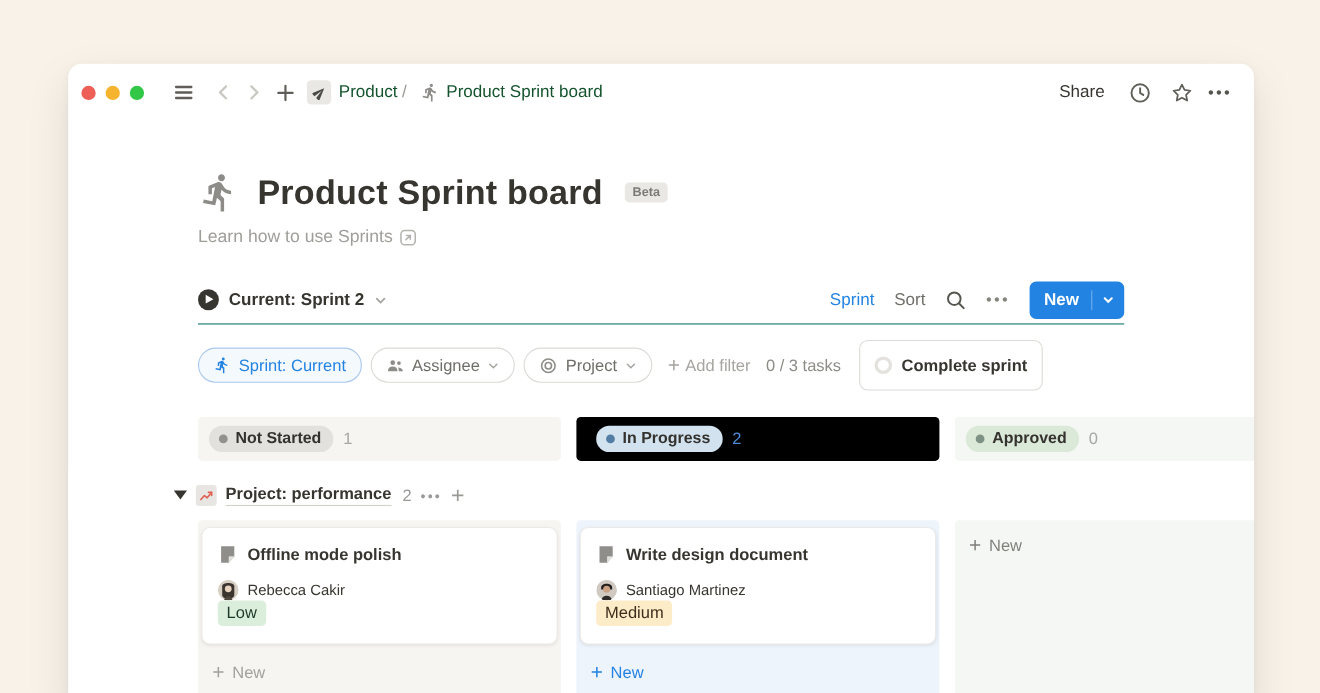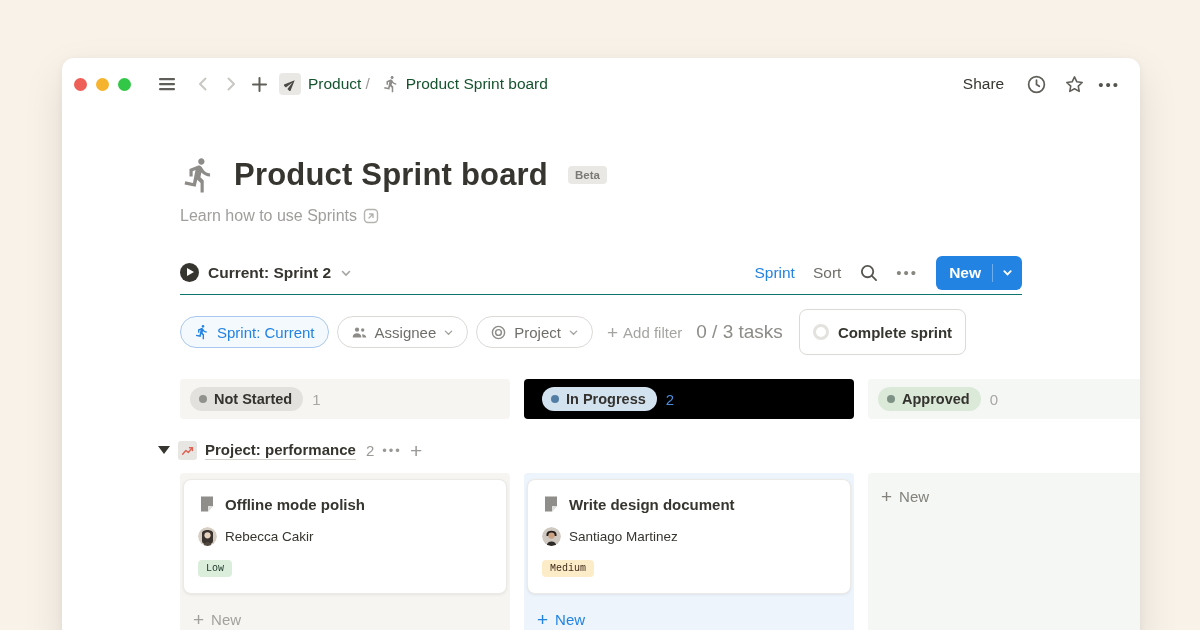--- a/index.html
+++ b/index.html
@@ -59,21 +59,21 @@
   .new-btn .nb-chev{ padding:0 9px; display:inline-flex; }
   
   .chips-row{ display:flex; align-items:center; margin-top:14px; gap:8px; }
   .chip{ display:flex; align-items:center; gap:7px; height:32px; padding:0 13px;
          border-radius:999px; border:1px solid #dcdad6; background:#fff; font-size:15px;
          color:#6f6e69; white-space:nowrap; cursor:pointer; }
   .chip.active{ border-color:#a9c8ed; background:#f4f9fe; color:#2383e2; }
   .chip .ci{ display:inline-flex; color:#8d8c88; }
   .chip.active .ci{ color:#2383e2; }
   .add-filter{ display:flex; align-items:center; gap:5px; color:#a5a4a0; font-size:15px; margin-left:6px; cursor:pointer;}
-  .tasks-count{ color:#8d8c87; font-size:19px; margin-left:6px; }
+  .tasks-count{ color:#8d8c87; font-size:15px; margin-left:6px; }
   .complete-btn{ display:flex; align-items:center; gap:9px; height:46px; padding:0 13px;
                  background:#fff; border:1px solid #dcdad6; border-radius:8px;
                  font-size:15px; font-weight:700; color:#37352f; font-family:inherit; margin-left:8px; cursor:pointer;}
   .ring{ width:16px; height:16px; border-radius:50%; border:3px solid #e3e2de; }
   
   .board{ margin-top:24px; padding-left:118px; }
   .strip-row{ display:flex; gap:14px; }
   .strip{ width:330px; flex:0 0 auto; height:40px; border-radius:4px;
           display:flex; align-items:center; padding:0 10px; gap:9px; }
   .strip.c-gray{ background:#f6f5f1; } .strip.c-blue{ background:#000000;padding-left:18px; } .strip.c-green{ background:#f4f7f3; }
@@ -98,21 +98,21 @@
   .group-plus{ color:#9a9996; font-size:21px; line-height:1; cursor:pointer; }
   
   .cols-row{ display:flex; gap:14px; align-items:stretch; }
   .col{ width:330px; flex:0 0 auto; border-radius:4px; padding:6px 3px 10px 3px; min-height:210px; }
   .col.c-gray{ background:#f6f5f1; } .col.c-blue{ background:#edf4fb; } .col.c-green{ background:#f4f7f3; }
   .card{ background:#fff; border-radius:8px; border:1px solid #eceae7;
          box-shadow:0 1px 3px rgba(15,15,15,.07); padding:15px 14px 16px 14px; cursor:pointer; }
   .card-title{ display:flex; align-items:center; gap:9px; font-size:15px; font-weight:700; color:#37352f; }
   .card-person{ display:flex; align-items:center; gap:8px; margin-top:14px; font-size:13.5px; color:#37352f; }
   .avatar{ width:19px; height:19px; border-radius:50%; overflow:hidden; flex:0 0 auto; }
-  .tag{ display:inline-block; margin-top:14px; font-size:10px; padding:3px 8px; border-radius:4px;font-family:Liberation Mono, monospace; }
+  .tag{ display:inline-block; margin-top:0; font-size:15px; padding:3px 8px; border-radius:4px; }
   .tag-green{ background:#dbeddb; color:#1c3829; }
   .tag-yellow{ background:#fdecc8; color:#402c1b; }
   .col-new{ display:flex; align-items:center; gap:7px; font-size:15px; margin:16px 0 0 10px;
             color:#a3a19d; cursor:pointer; width:fit-content; }
   .col-new.blue{ color:#2383e2; }
   .col-new.top{ margin-top:8px; color:#82817c; }
   .col-new .plus{ font-size:19px; line-height:1; }
   svg{ display:block; }
 </style>
 </head>

